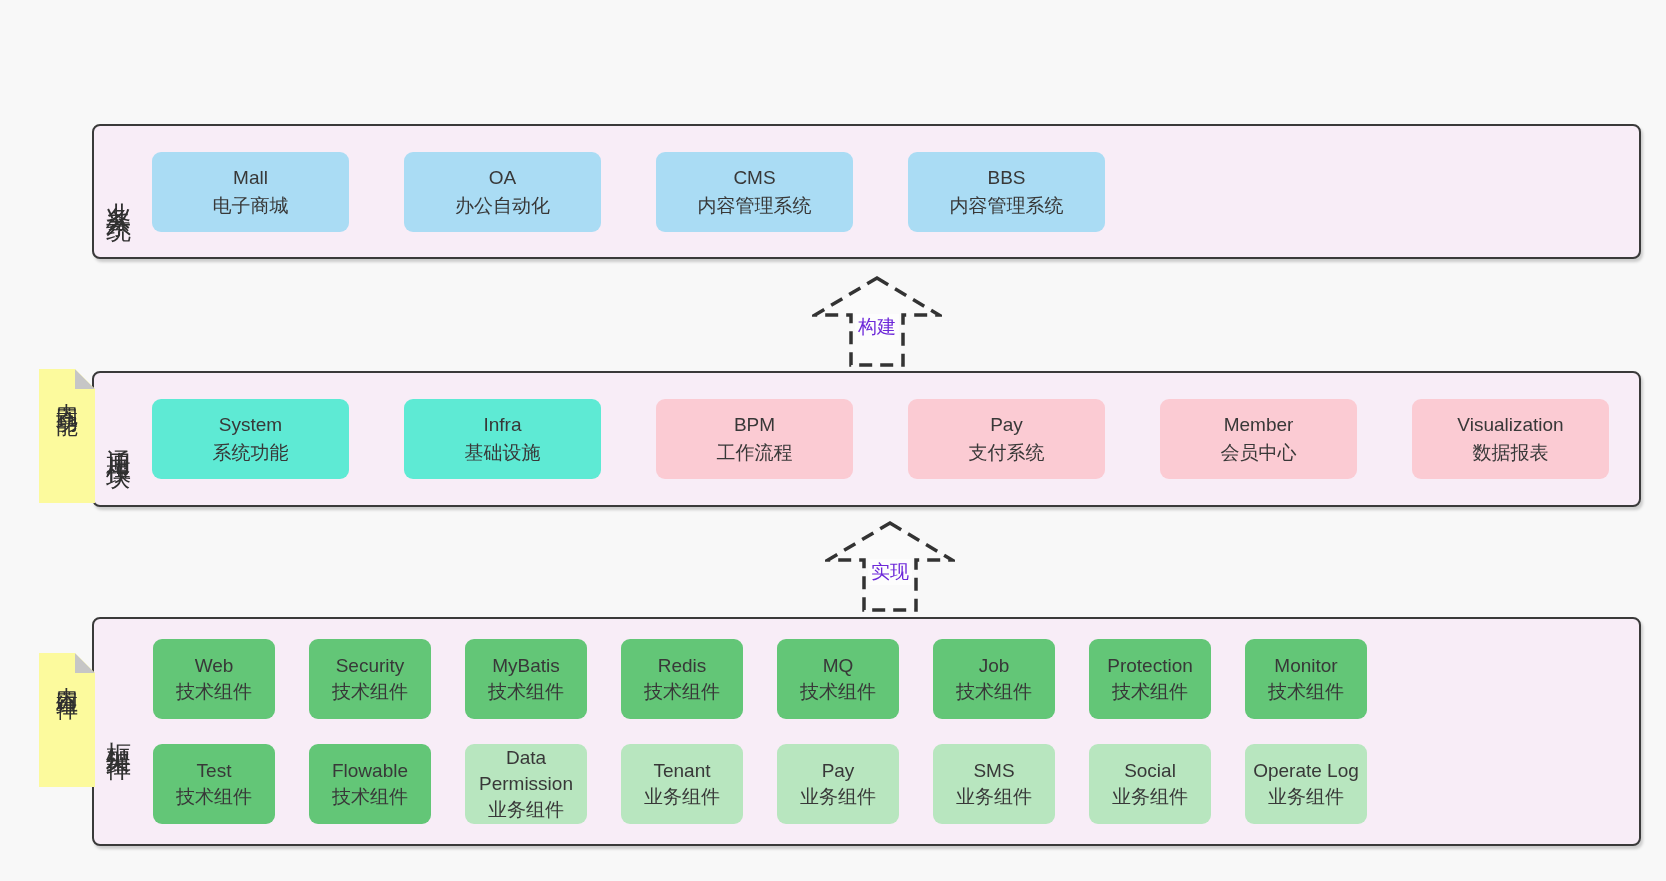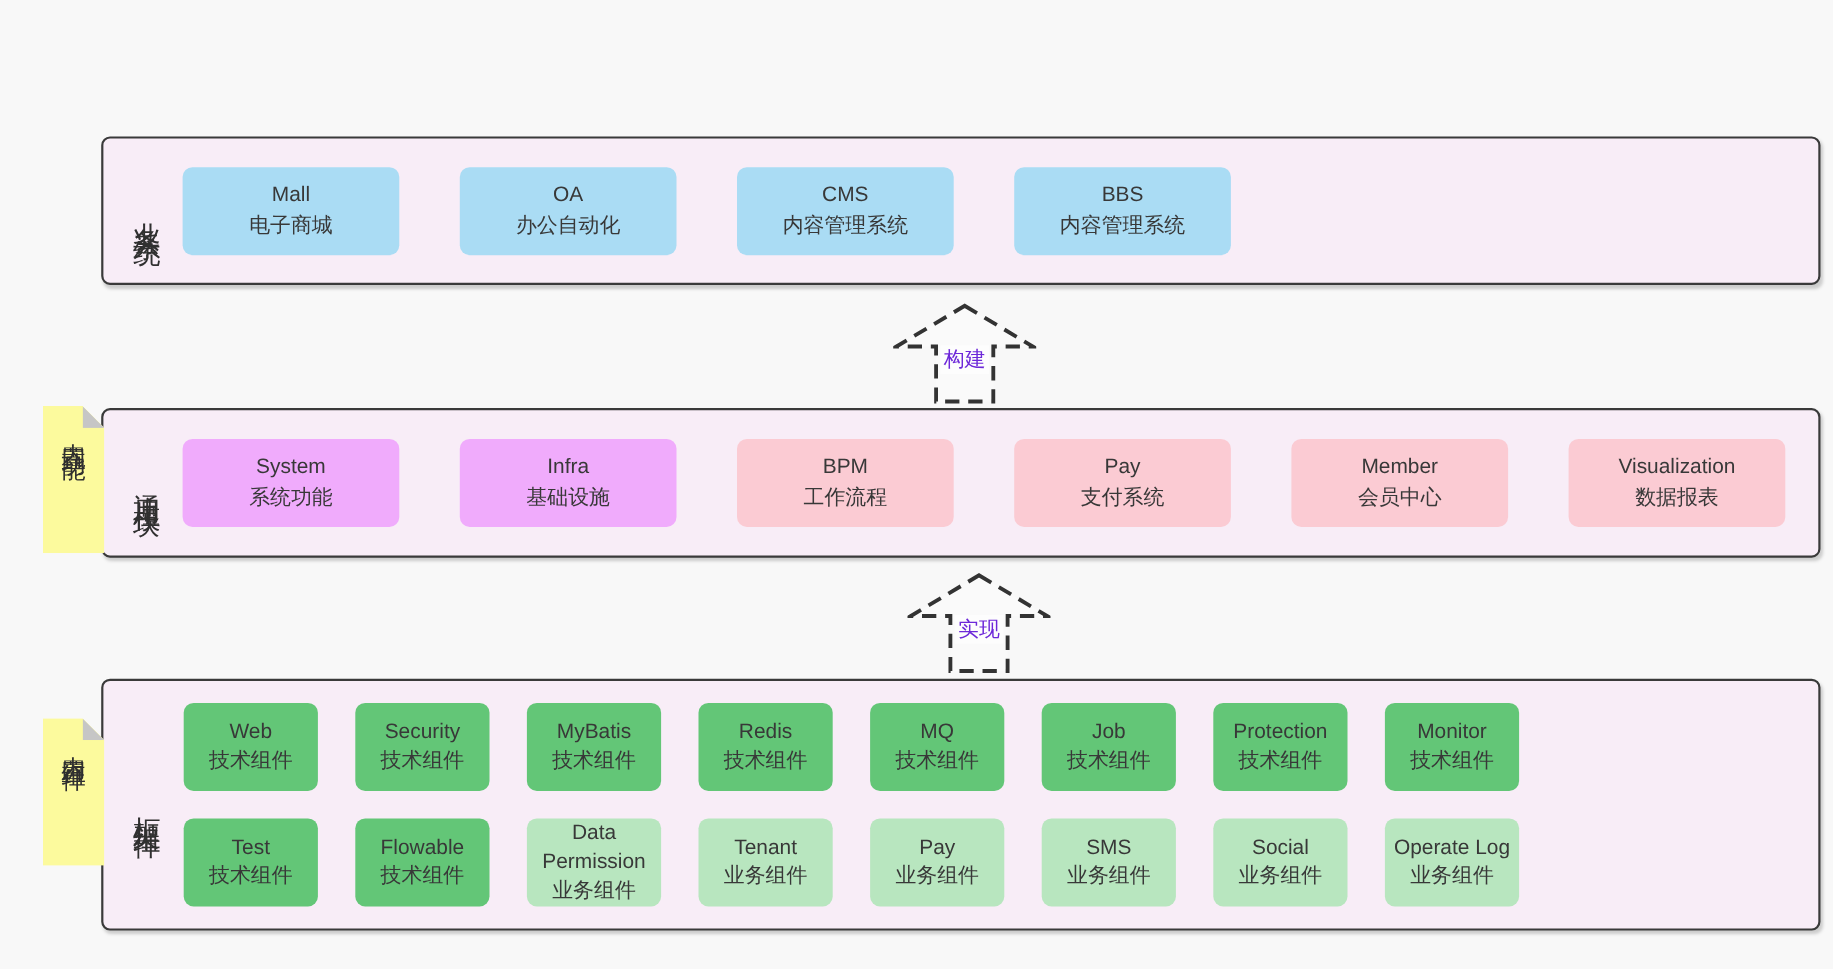--- a/index.html
+++ b/index.html
@@ -6,38 +6,38 @@
   body{
     width:1666px;height:881px;position:relative;overflow:hidden;
     background:#f8f8f8;
     font-family:"Liberation Sans","DejaVu Sans",sans-serif;
     color:#383838;
   }
   .layer{
     position:absolute;left:92px;width:1531px;
     background:#f8edf7;border:2px solid #3a3a3a;border-radius:8px;
     box-shadow:2px 3px 3px rgba(0,0,0,0.18);
-    display:flex;align-items:center;padding-left:28px;box-sizing:content-box;
+    display:flex;align-items:center;padding-left:14px;box-sizing:content-box;
   }
   .layer-label{
     writing-mode:vertical-rl;text-orientation:upright;
     font-size:25px;letter-spacing:5px;color:#303030;width:28px;
     text-align:center;flex:0 0 auto;
   }
   .boxes{display:flex;gap:55px;margin-left:16px;}
   .rowwrap{display:flex;flex-direction:column;gap:25px;margin-left:17px;}
   .rowwrap .boxes{margin-left:0;gap:34px;}
   .box{
     width:197px;height:80px;border-radius:9px;
     display:flex;flex-direction:column;justify-content:center;align-items:center;
     text-align:center;font-size:19px;line-height:28px;
   }
   .box.small{width:122px;line-height:26px;}
   .blue{background:#aadcf4;}
-  .red{background:#f0abfc;}
+  .red{background:#5eead4;}
   .pink{background:#fbcbd3;}
   .green{background:#63c677;}
   .lightgreen{background:#b8e6bf;}
   .sticky{
     position:absolute;left:39px;width:56px;height:134px;background:#fcfa9d;
     clip-path:polygon(0 0,calc(100% - 20px) 0,100% 20px,100% 100%,0 100%);
     z-index:3;display:flex;justify-content:center;
   }
   .sticky-text{
     writing-mode:vertical-rl;text-orientation:upright;

